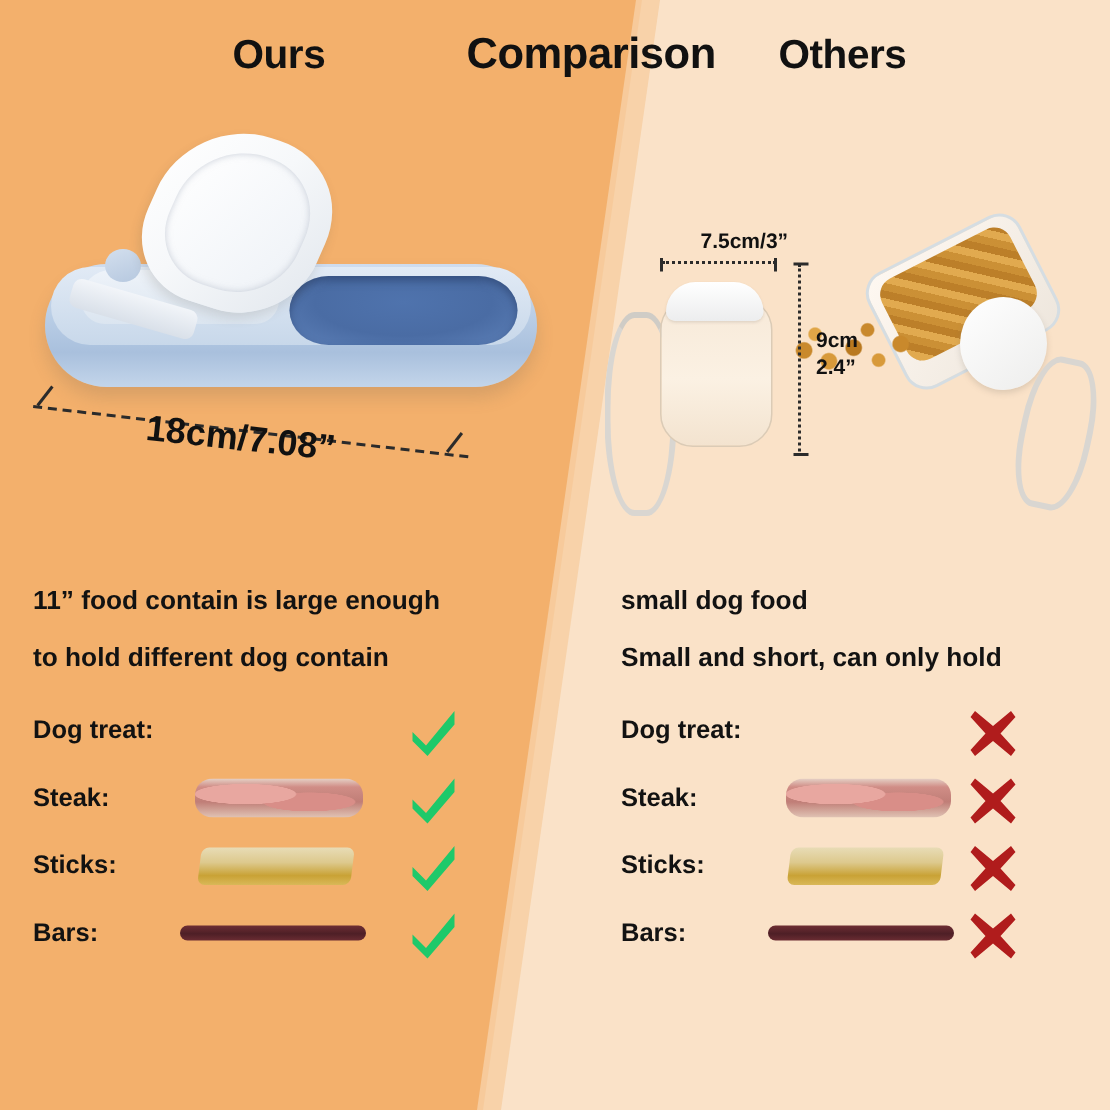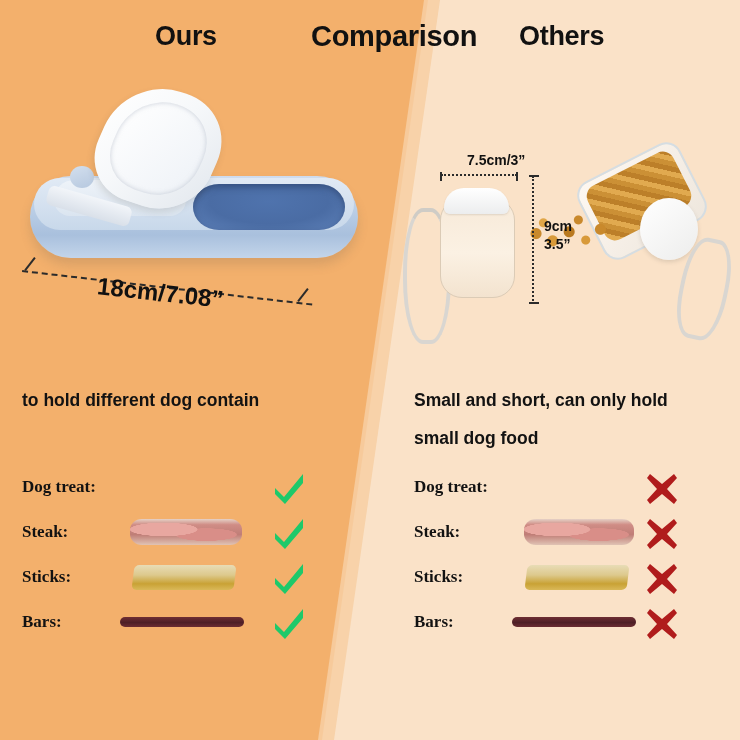--- a/index.html
+++ b/index.html
@@ -259,21 +259,21 @@
     color: #121212;
     font-weight: bold;
     font-size: 17.5px;
     line-height: 38px;
     white-space: nowrap;
   }
   #desc-left  { left: 22px;  top: 381px; }
   #desc-right { left: 414px; top: 381px; }
 
   
-  .col { position: absolute; font-family: Liberation Serif, serif; }
+  .col { position: absolute; }
   #col-left  { left: 0px;   top: 468px; width: 340px; }
   #col-right { left: 400px; top: 468px; width: 330px; }
 
   .row {
     position: relative;
     height: 45px;
   }
   .row-label {
     position: absolute;
     left: 22px; top: 9px;
@@ -361,30 +361,31 @@
       <div class="tick" style="left:-1px;top:-4px;"></div>
       <div class="tick" style="left:75px;top:-4px;"></div>
     </div>
     <div id="dim-h-line">
       <div class="tick" style="left:-5px;top:-1px;width:10px;height:2px;"></div>
       <div class="tick" style="left:-5px;top:126px;width:10px;height:2px;"></div>
     </div>
     <div id="dim-top-label">7.5cm/3”</div>
     <div id="dim-side-label">
       <div>9cm</div>
-      <div>3.5”</div>
+      <div>2.4”</div>
     </div>
   </div>
 
   <div class="desc" id="desc-left">
+    <div>11” food contain is large enough</div>
     <div>to hold different dog contain</div>
   </div>
   <div class="desc" id="desc-right">
+    <div>small dog food</div>
     <div>Small and short, can only hold</div>
-    <div>small dog food</div>
   </div>
 
   <div class="col" id="col-left">
       <div class="row">
         <div class="row-label">Dog treat:</div>
         <div class="treat treat-dog-treat"></div>
         <div class="mark"><svg viewBox="0 0 34 34" width="34" height="34">
             <path d="M3 16 L12 25 L31 2 L31 11 L13 32 L3 22 Z" fill="#1ec96a"></path>
           </svg></div>
       </div>

